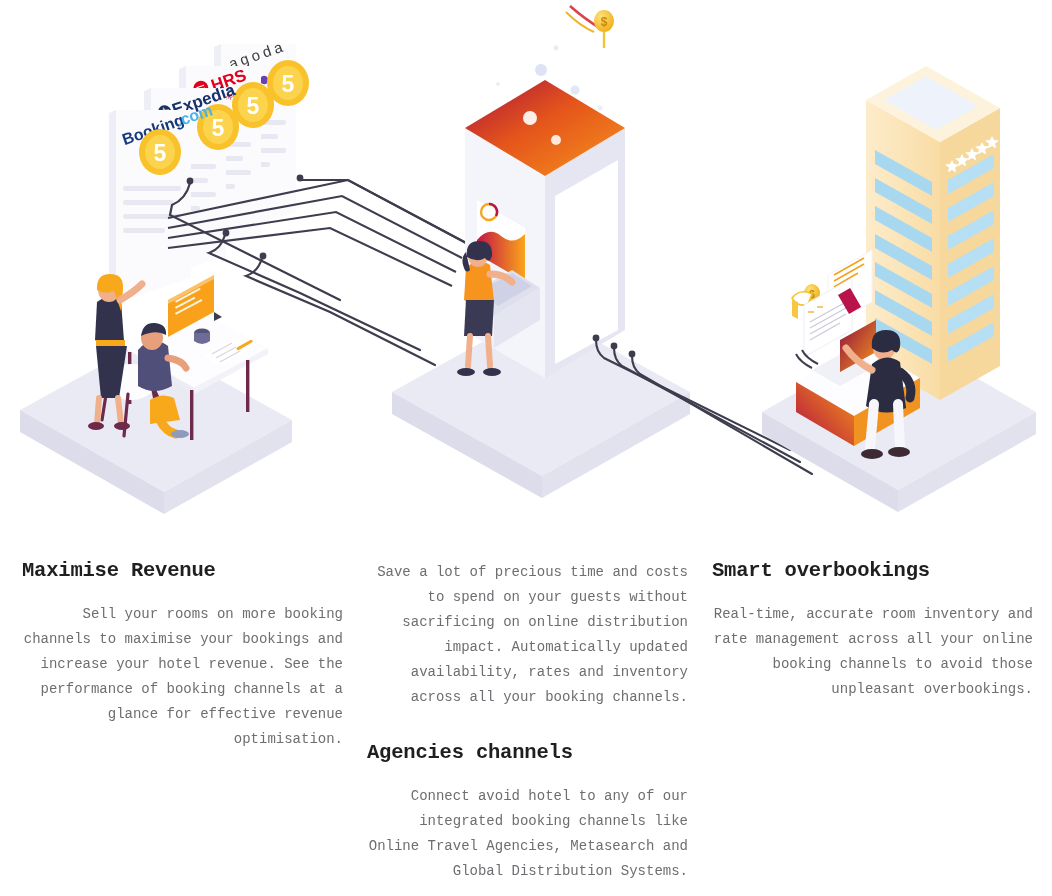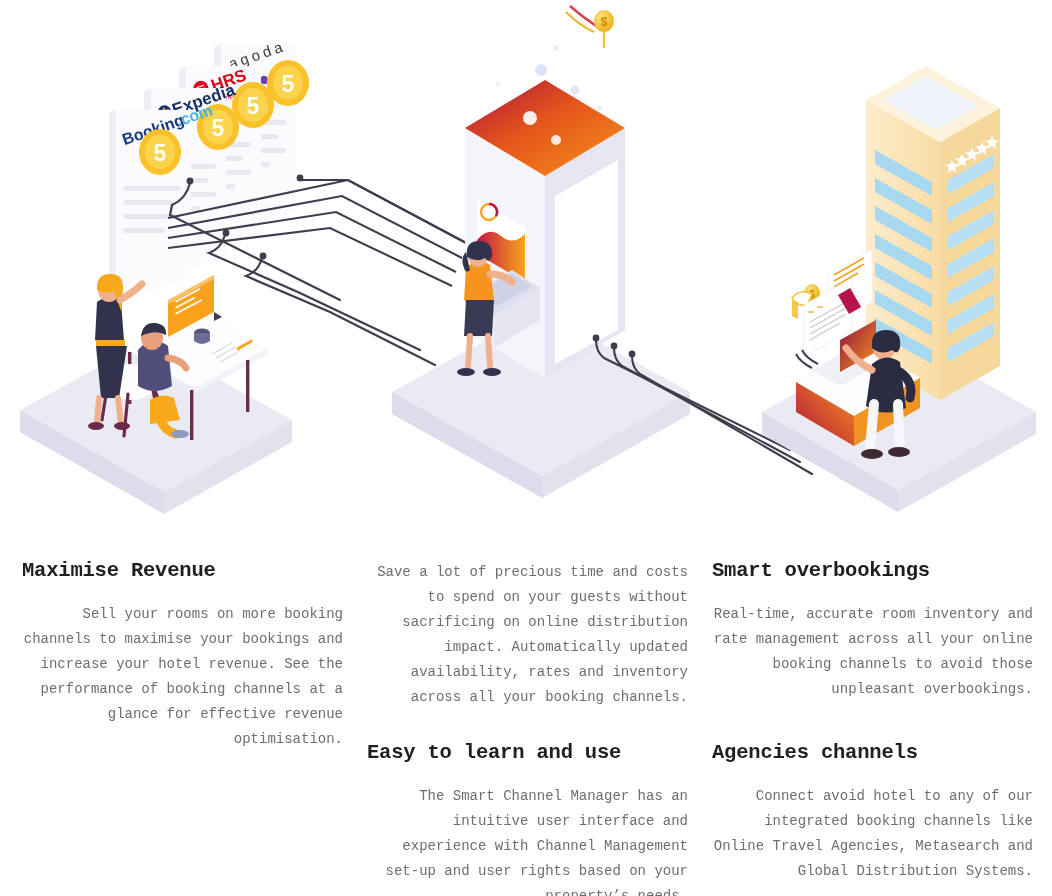--- a/index.html
+++ b/index.html
@@ -463,24 +463,20 @@
     </div>
 
     <div class="feature">
       <h3>Smart overbookings</h3>
       <p>Real-time, accurate room inventory and rate management across all your online booking channels to avoid those unpleasant overbookings.</p>
     </div>
 
     <div class="feature">
     </div>
 
-    <div class="feature">
-      <h3>Easy to learn and use</h3>
-      <p>The Smart Channel Manager has an intuitive user interface and experience with Channel Management set-up and user rights based on your property’s needs.</p>
-    </div>
 
     <div class="feature">
       <h3>Agencies channels</h3>
       <p>Connect avoid hotel to any of our integrated booking channels like Online Travel Agencies, Metasearch and Global Distribution Systems.</p>
     </div>
 
   </div>
 </div>
 
 </body></html>

